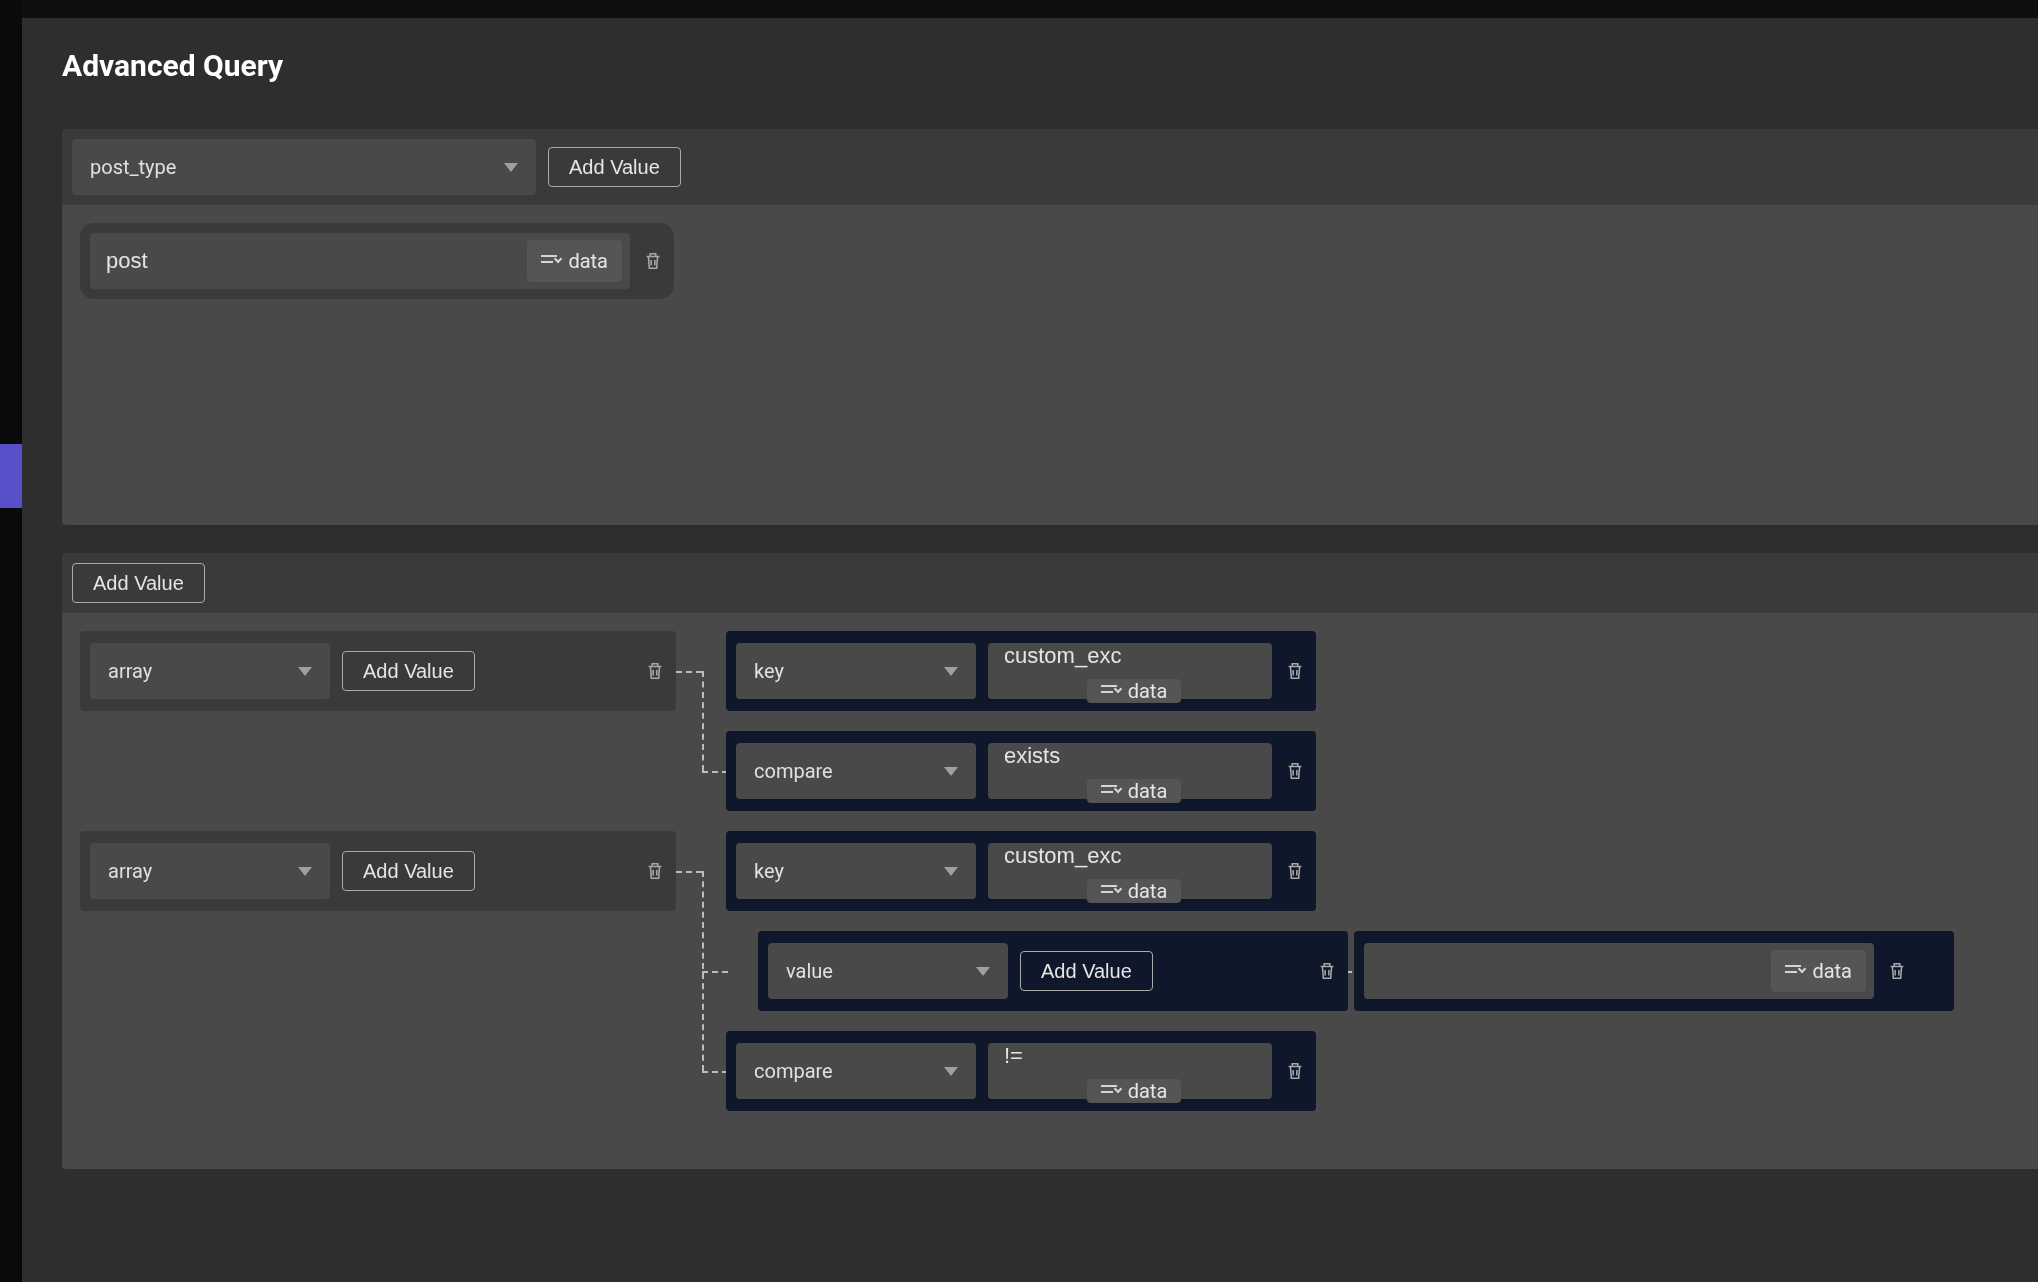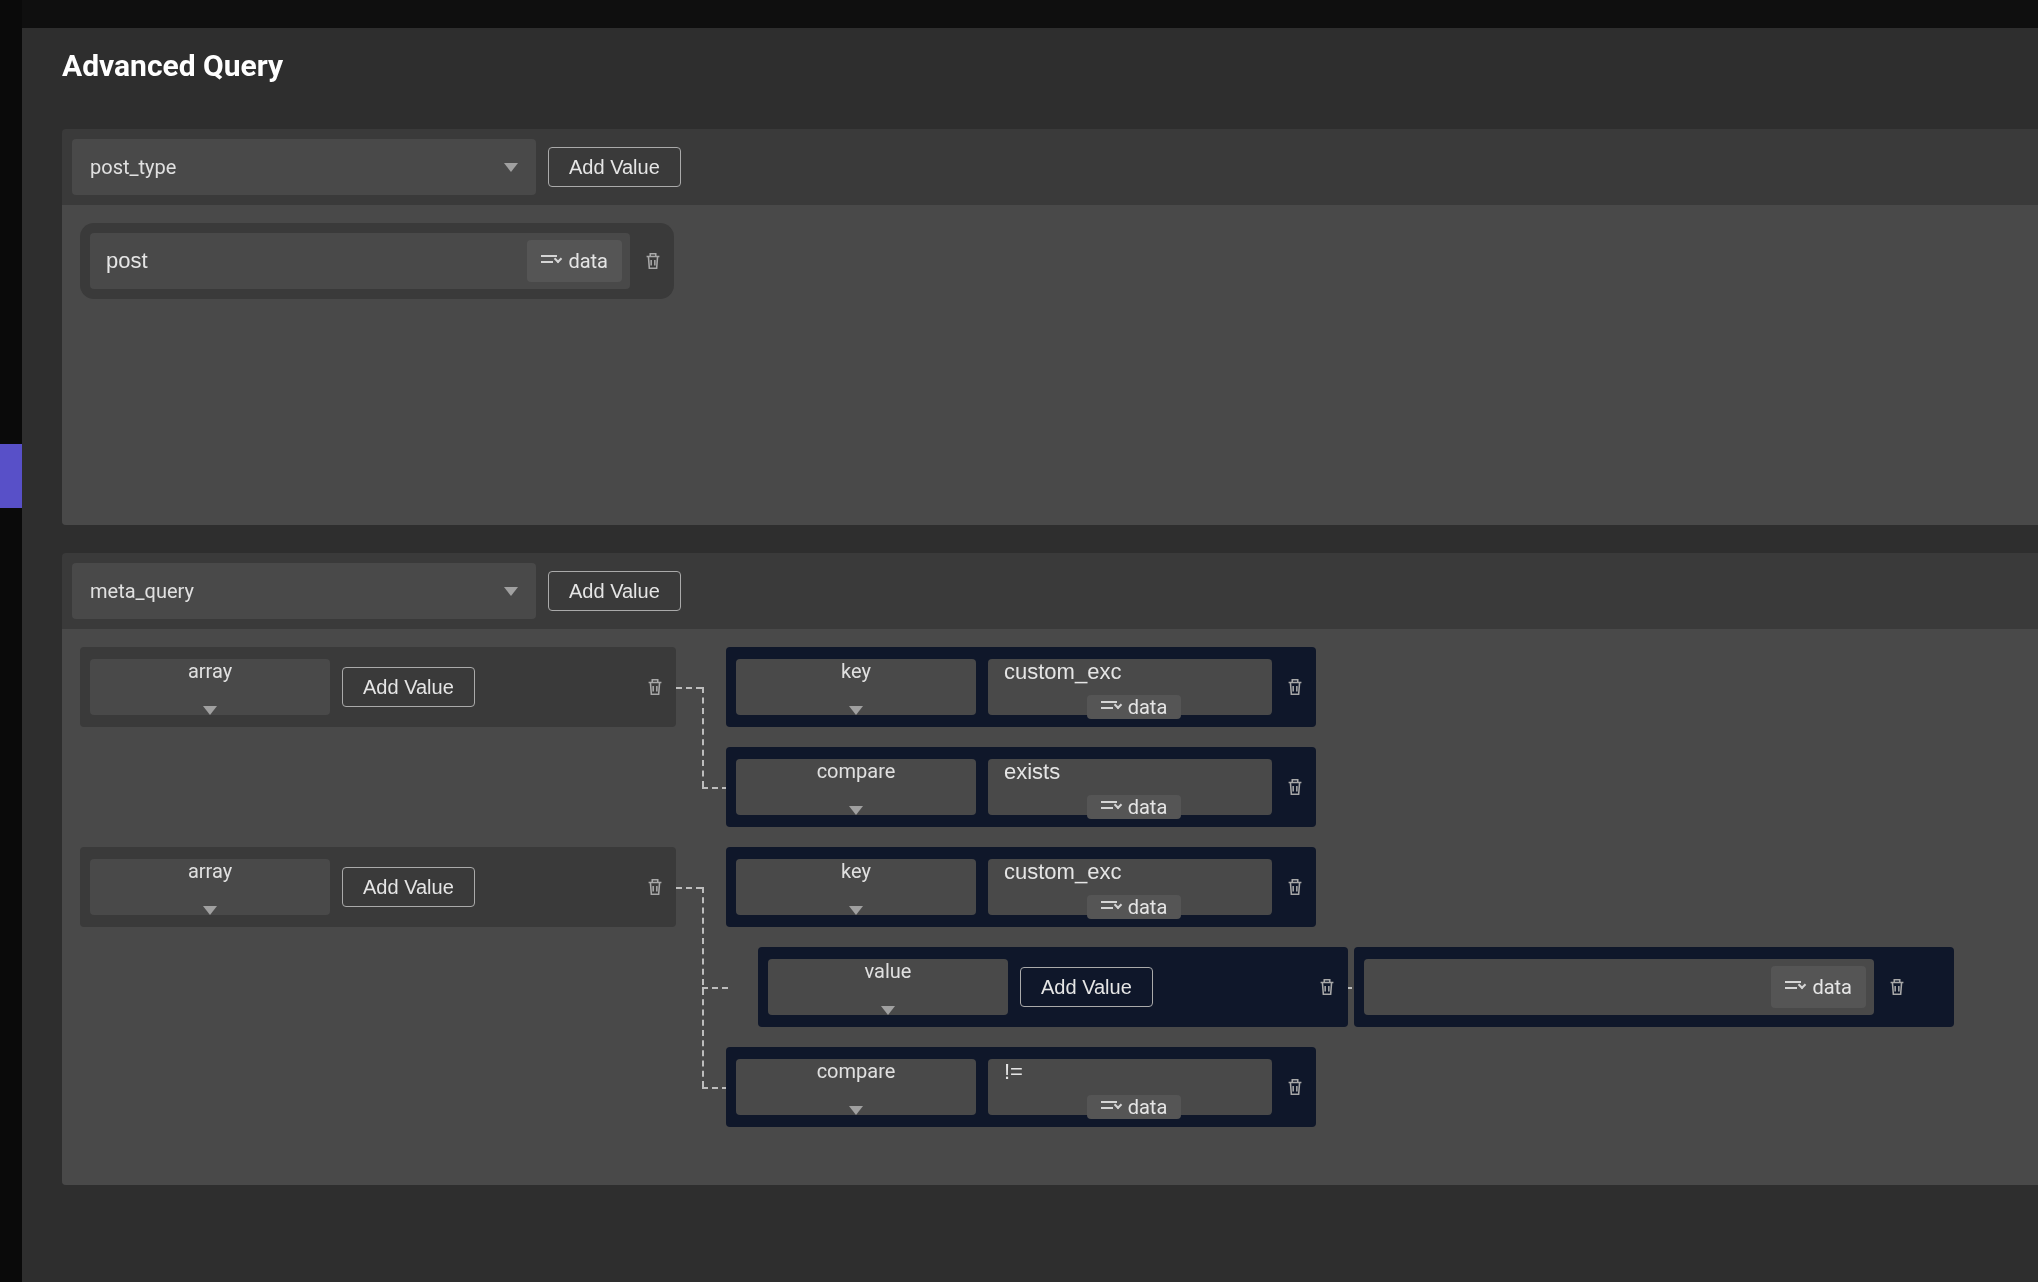--- a/index.html
+++ b/index.html
@@ -27,22 +27,21 @@
     position: absolute;
     left: 0; top: 444px;
     width: 22px; height: 64px;
     background: #5850c8;
   }
   .panel {
     position: absolute;
     left: 22px; top: 18px;
     right: 0; bottom: 0;
     background: #2e2e2e;
-    padding: 20px 0 0 40px;
-    margin-top: 10px;
+    padding: 30px 0 0 40px;
   }
   .panel-title {
     color: #ffffff;
     font-weight: 700;
     font-size: 30px;
     margin-bottom: 46px;
   }
   .section {
     background: #3a3a3a;
     border-radius: 4px;
@@ -62,21 +61,21 @@
     align-items: center;
     justify-content: space-between;
     background: #494949;
     border-radius: 4px;
     height: 56px;
     padding: 0 18px;
     cursor: pointer;
     color: #e0e0e0;
   }
   .select-wide { width: 464px; }
-  .select-med  { width: 240px; flex-direction: column; }
+  .select-med  { width: 240px; }
   .caret {
     width: 0; height: 0;
     border-left: 7px solid transparent;
     border-right: 7px solid transparent;
     border-top: 9px solid #a0a0a0;
   }
   .btn-outline {
     border: 1px solid #aaaaaa;
     background: transparent;
     color: #e5e5e5;
@@ -236,24 +235,20 @@
             <svg viewBox="0 0 24 24">
                 <path d="M5 7h14M9 7V4h6v3M7 7l1 13h8l1-13M10 11v6M14 11v6"></path>
               </svg>
           </div>
         </div>
       </div>
     </div>
 
     <div class="section">
       <div class="section-header">
-        <div class="select select-wide">
-          <span>meta_query</span>
-          <span class="caret"></span>
-        </div>
         <button class="btn-outline">
           <span>Add Value</span>
         </button>
       </div>
 
       <div class="mq-body" style="position:relative;">
 
         <div class="conn-h" style="left:614px; top:58px; width:26px;"></div>
         <div class="conn-v" style="left:640px; top:58px; height:100px;"></div>
         <div class="conn-h" style="left:640px; top:158px; width:26px;"></div>

